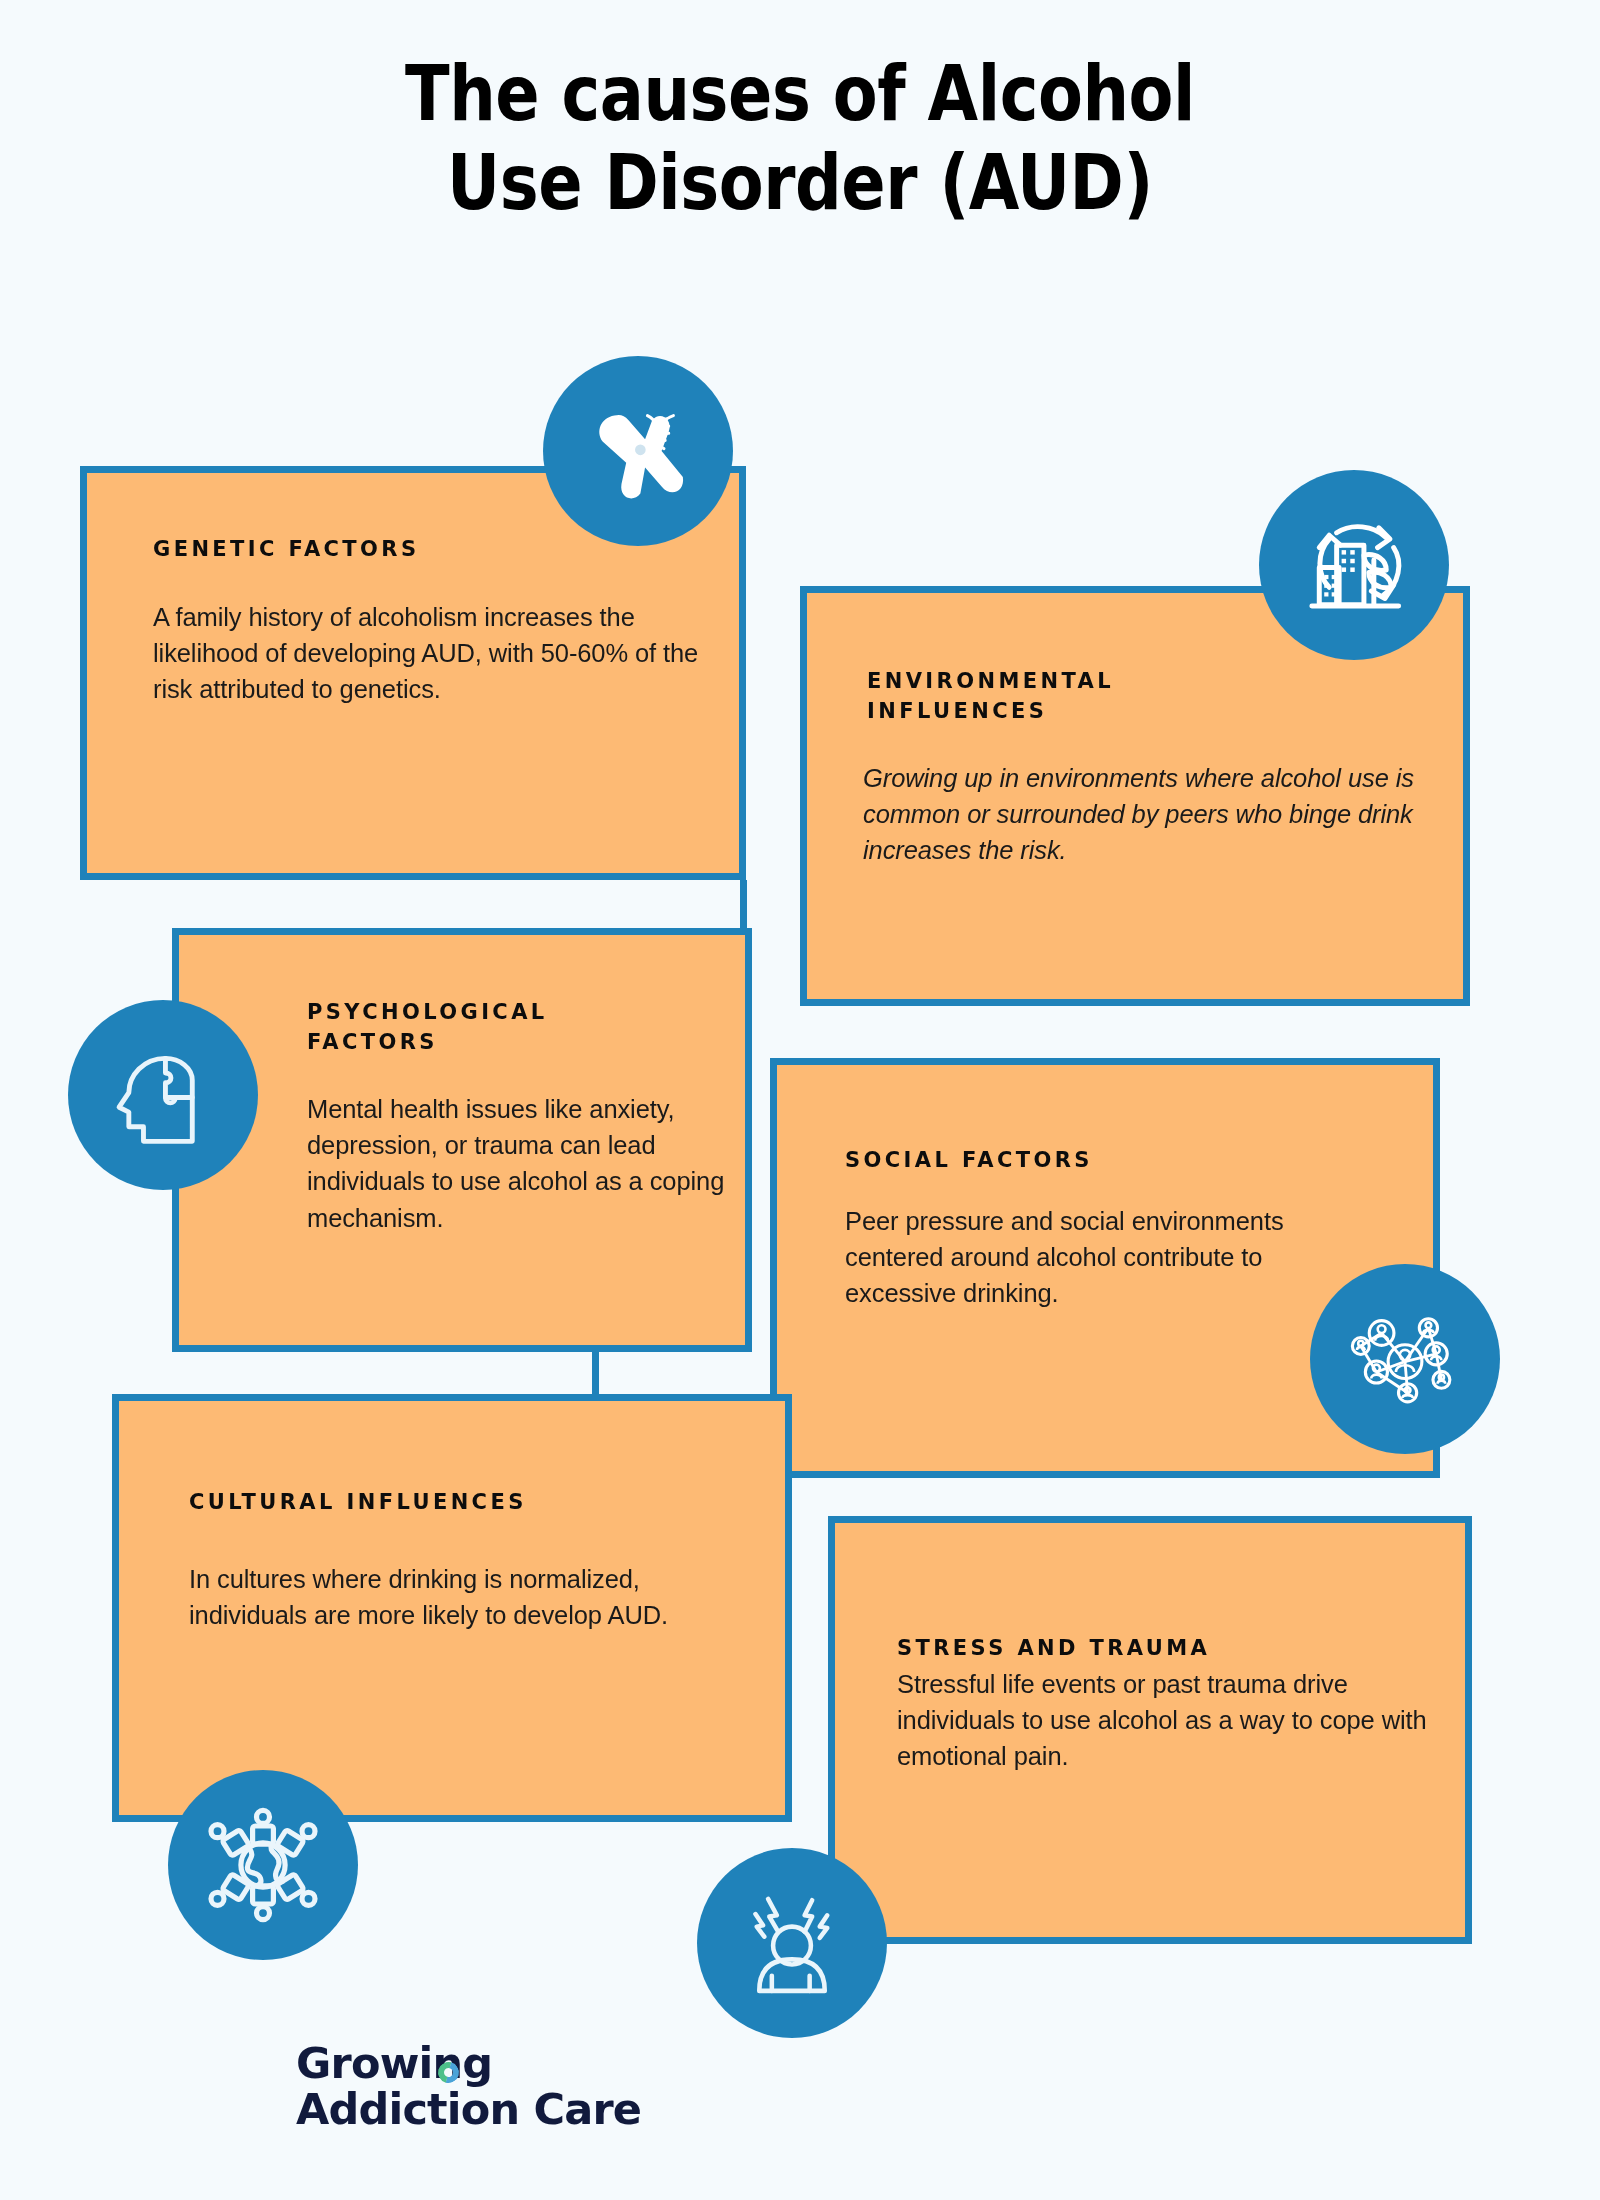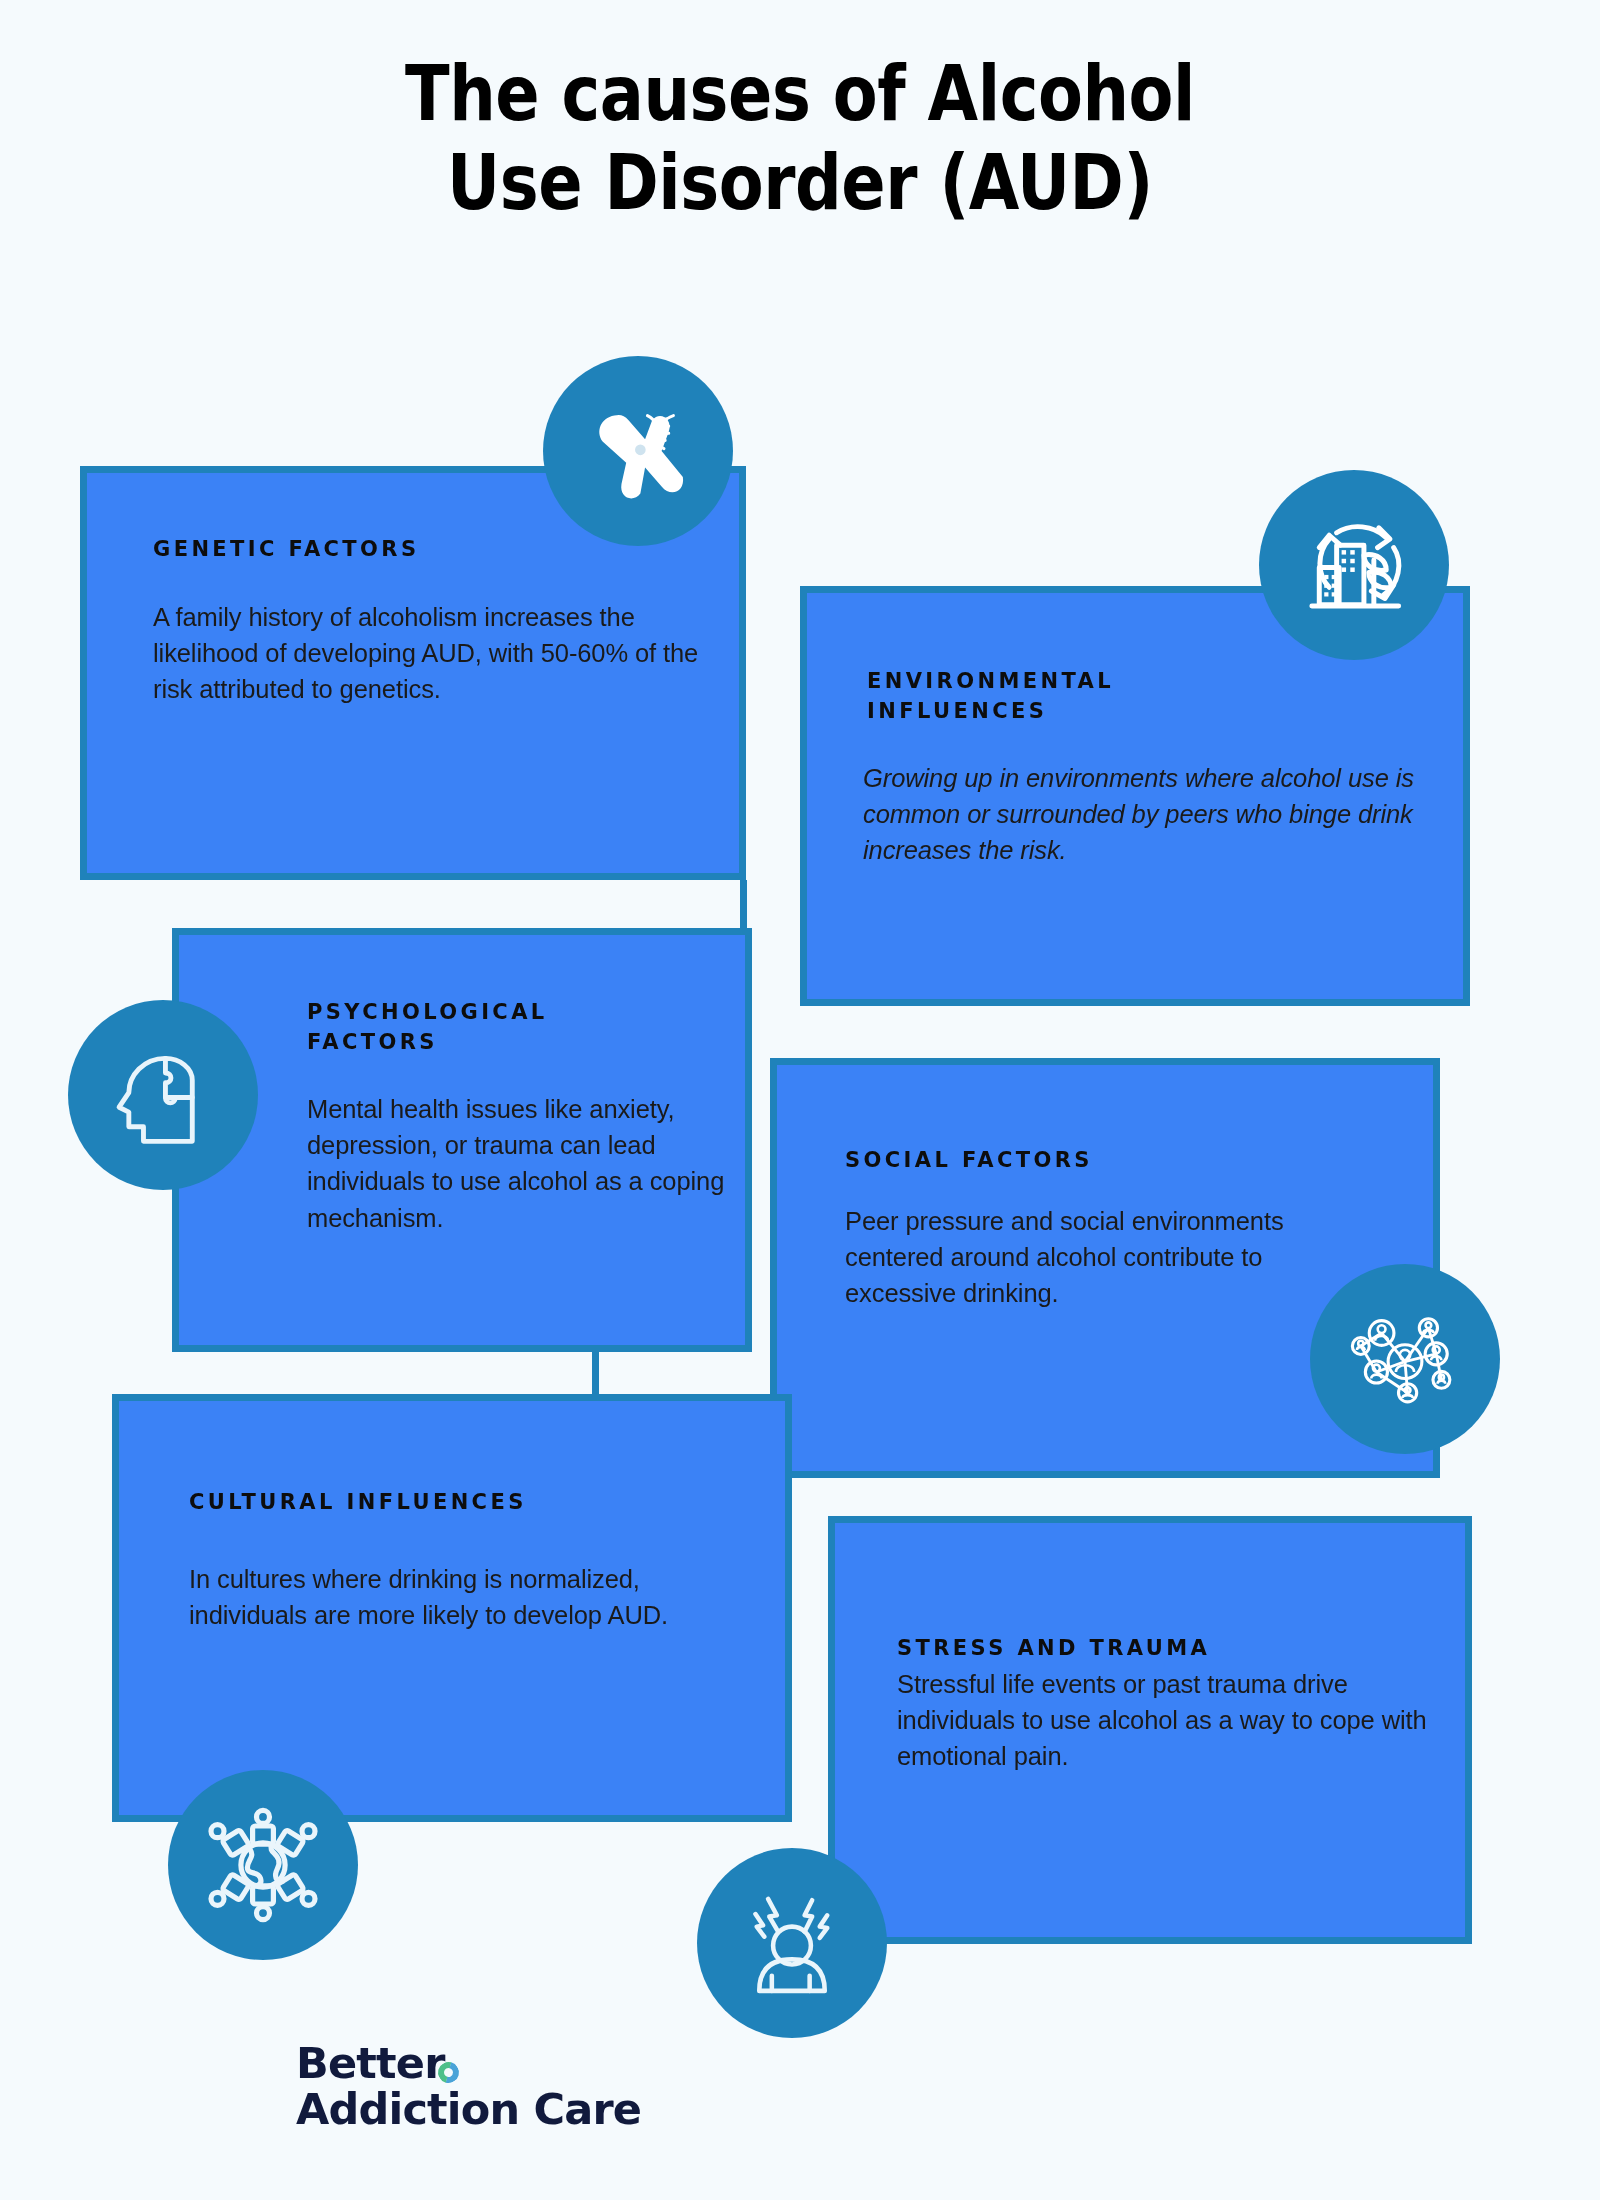--- a/index.html
+++ b/index.html
@@ -28,21 +28,21 @@
     letter-spacing: -0.5px;
     color: #000000;
     transform: scaleX(0.86);
     transform-origin: 50% 0;
     white-space: pre-line;
   }
 
   
   .card {
     position: absolute;
-    background: #3b82f6;
+    background: #fdba74;
     border: 7px solid #1f82ba;
   }
   .card-label {
     position: absolute;
     font-family: "DejaVu Sans", sans-serif;
     font-weight: 700;
     font-size: 21px;
     letter-spacing: 3.4px;
     color: #0d0d0d;
     line-height: 1.45;
@@ -285,17 +285,17 @@
 
         <path d="M31 15 L38 28 L32 29 L39 41"></path>
         <path d="M21 27 L27 36 L22 37 L28 45"></path>
 
         <path d="M66 16 L60 28 L66 29 L60 41"></path>
         <path d="M78 28 L72 37 L78 38 L72 46"></path>
       </g>
     </svg>
   </div>
 
-  <div class="logo" style="left:296px; top:2040px; width:500px;">Better
+  <div class="logo" style="left:296px; top:2040px; width:500px;">Growing
 Addiction Care</div>
   <div class="logo-dot" style="left:438px; top:2062px;"></div>
 
 </div>
 
 </body></html>

